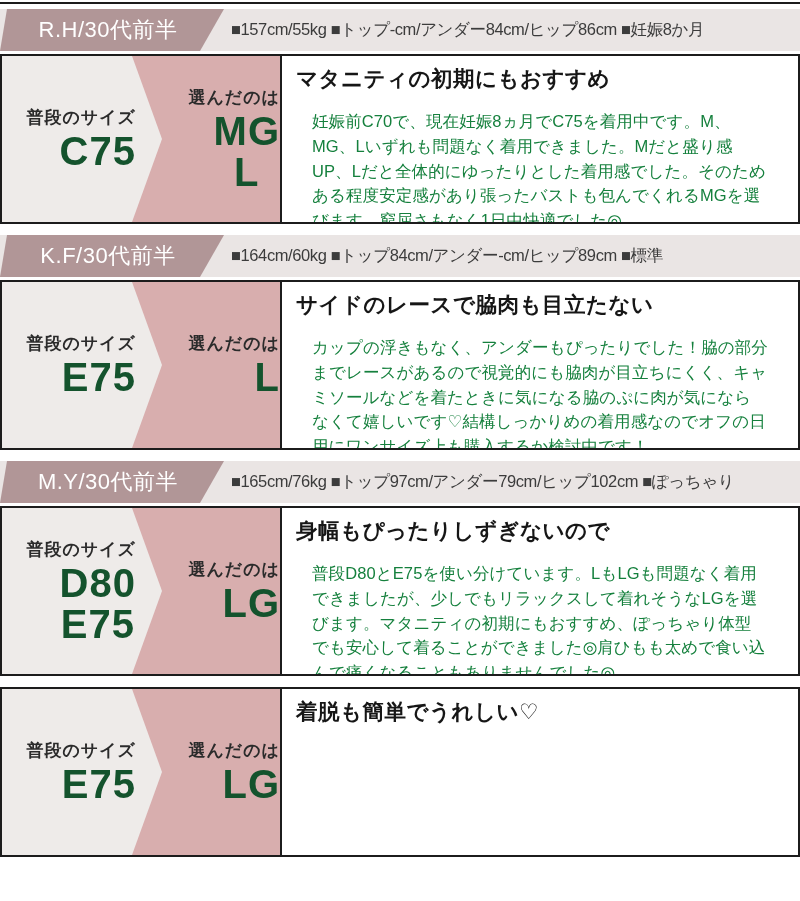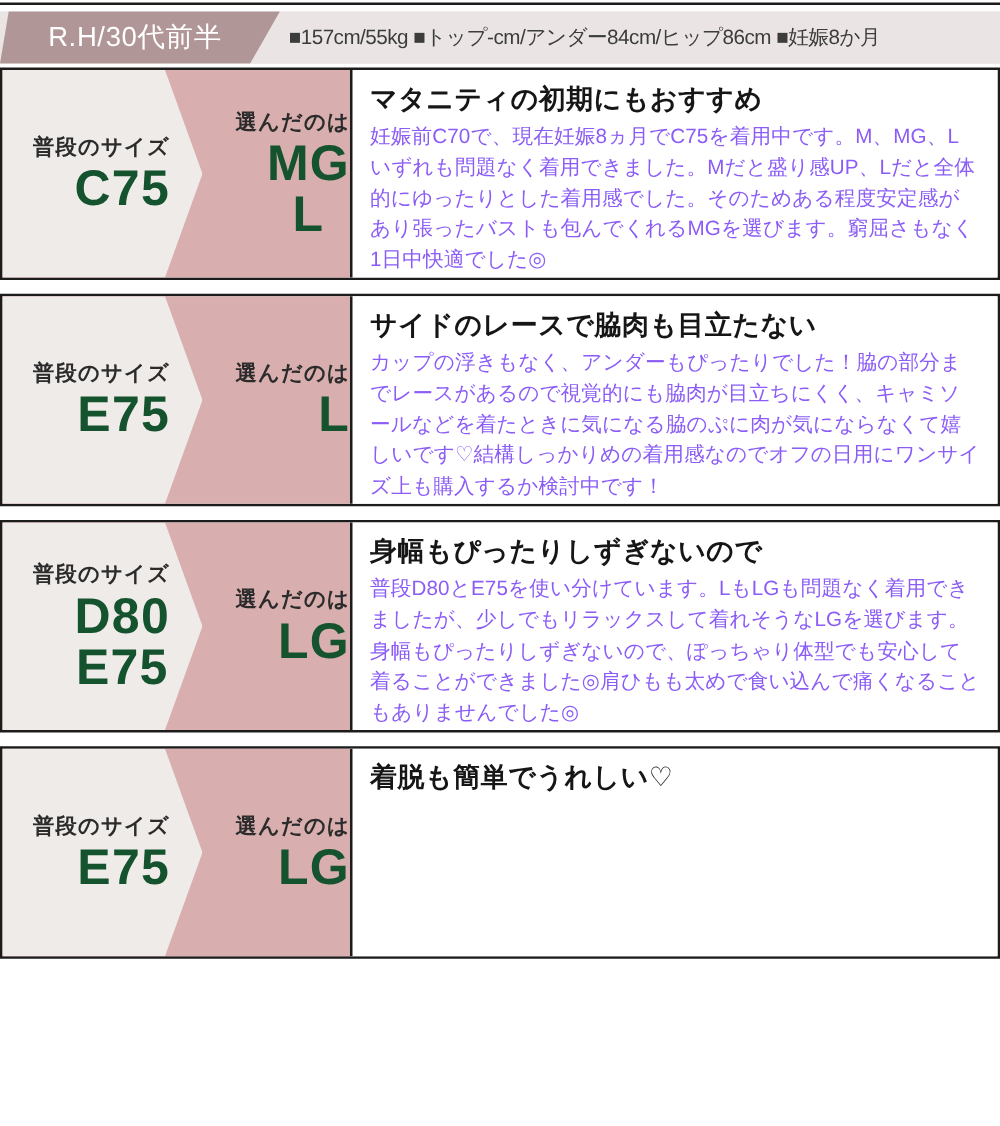--- a/index.html
+++ b/index.html
@@ -102,24 +102,24 @@
     overflow: hidden;
   }
   .title {
     margin: 1px 0 4px 0;
     font-size: 21.5px;
     font-weight: bold;
     color: #161616;
     letter-spacing: 0.5px;
   }
   .review-text {
-    margin: 0;
+    margin: 16px;
     font-size: 16.5px;
     line-height: 1.5;
-    color: #8b5cf6;
+    color: #15803d;
     letter-spacing: 0.1px;
   }
 </style>
 </head>
 <body>
 
 <div class="page">
   <div class="crop-line"></div>
 
   <section class="unit">
@@ -141,56 +141,64 @@
         </div>
       </div>
       <div class="content">
         <h2 class="title">マタニティの初期にもおすすめ</h2>
         <p class="review-text">妊娠前C70で、現在妊娠8ヵ月でC75を着用中です。M、MG、Lいずれも問題なく着用できました。Mだと盛り感UP、Lだと全体的にゆったりとした着用感でした。そのためある程度安定感があり張ったバストも包んでくれるMGを選びます。窮屈さもなく1日中快適でした◎</p>
       </div>
     </div>
   </section>
 
   <section class="unit">
+    <div class="header">
+      <div class="name-tag">K.F/30代前半</div>
+      <div class="stats">■164cm/60kg ■トップ84cm/アンダー-cm/ヒップ89cm ■標準</div>
+    </div>
     <div class="row">
       <div class="size-panel">
         <div class="chevron"></div>
         <div class="usual">
           <div class="size-label">普段のサイズ</div>
           <div class="size-value">E75</div>
         </div>
         <div class="chosen">
           <div class="size-label">選んだのは</div>
           <div class="size-value">L</div>
         </div>
       </div>
       <div class="content">
         <h2 class="title">サイドのレースで脇肉も目立たない</h2>
         <p class="review-text">カップの浮きもなく、アンダーもぴったりでした！脇の部分までレースがあるので視覚的にも脇肉が目立ちにくく、キャミソールなどを着たときに気になる脇のぷに肉が気にならなくて嬉しいです♡結構しっかりめの着用感なのでオフの日用にワンサイズ上も購入するか検討中です！</p>
       </div>
     </div>
   </section>
 
   <section class="unit">
+    <div class="header">
+      <div class="name-tag">M.Y/30代前半</div>
+      <div class="stats">■165cm/76kg ■トップ97cm/アンダー79cm/ヒップ102cm ■ぽっちゃり</div>
+    </div>
     <div class="row">
       <div class="size-panel">
         <div class="chevron"></div>
         <div class="usual">
           <div class="size-label">普段のサイズ</div>
           <div class="size-value">D80
 E75</div>
         </div>
         <div class="chosen">
           <div class="size-label">選んだのは</div>
           <div class="size-value">LG</div>
         </div>
       </div>
       <div class="content">
         <h2 class="title">身幅もぴったりしずぎないので</h2>
-        <p class="review-text">普段D80とE75を使い分けています。LもLGも問題なく着用できましたが、少しでもリラックスして着れそうなLGを選びます。身幅もぴったりしずぎないので、ぽっちゃり体型でも安心して着ることができました◎肩ひもも太めで食い込んで痛くなることもありませんでした◎</p>
+        <p class="review-text">普段D80とE75を使い分けています。LもLGも問題なく着用できましたが、少しでもリラックスして着れそうなLGを選びます。マタニティの初期にもおすすめ、ぽっちゃり体型でも安心して着ることができました◎肩ひもも太めで食い込んで痛くなることもありませんでした◎</p>
       </div>
     </div>
   </section>
 
   <section class="unit">
     <div class="row">
       <div class="size-panel">
         <div class="chevron"></div>
         <div class="usual">
           <div class="size-label">普段のサイズ</div>

